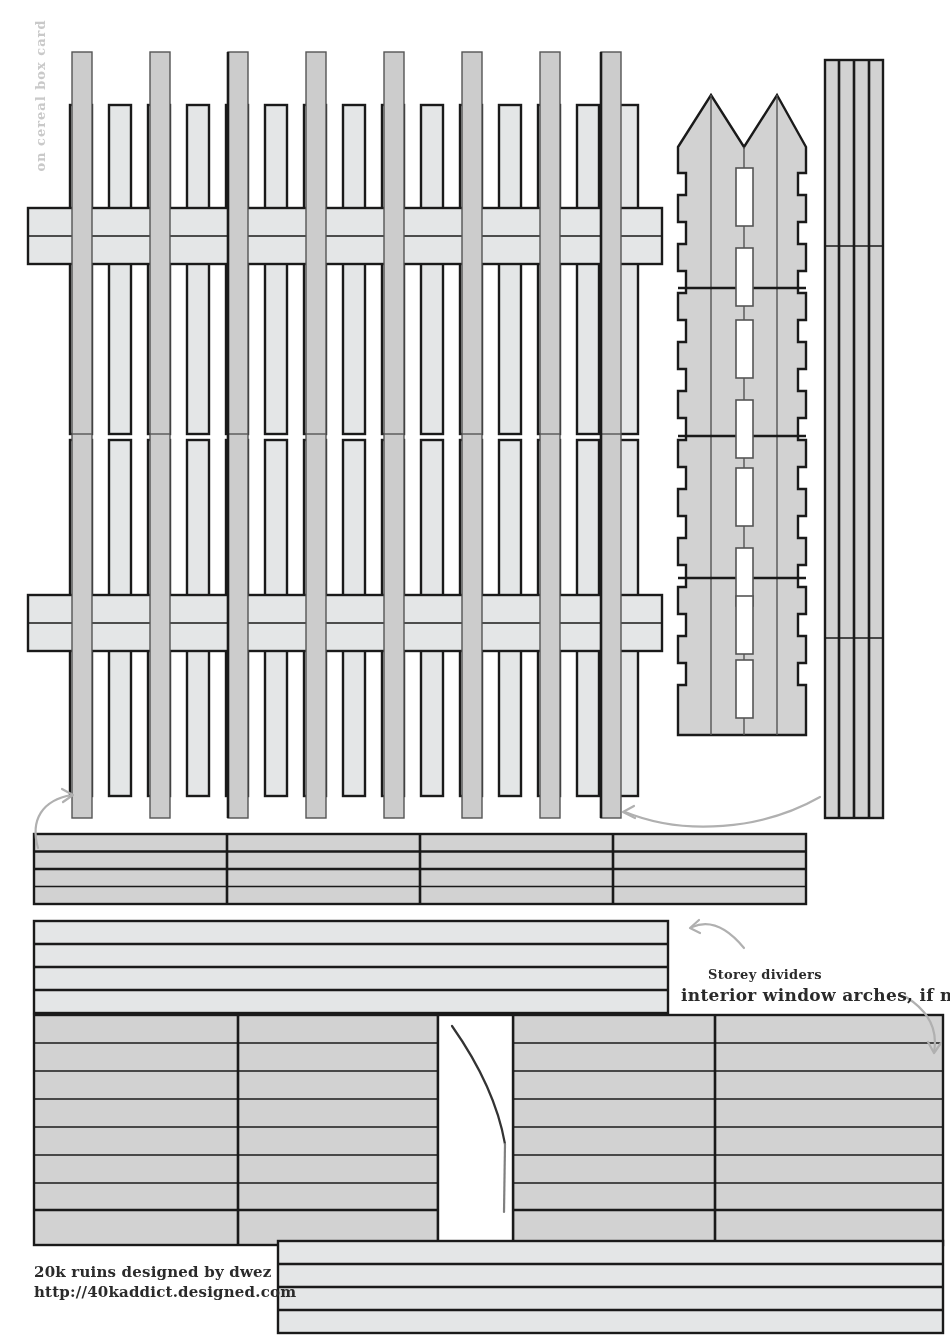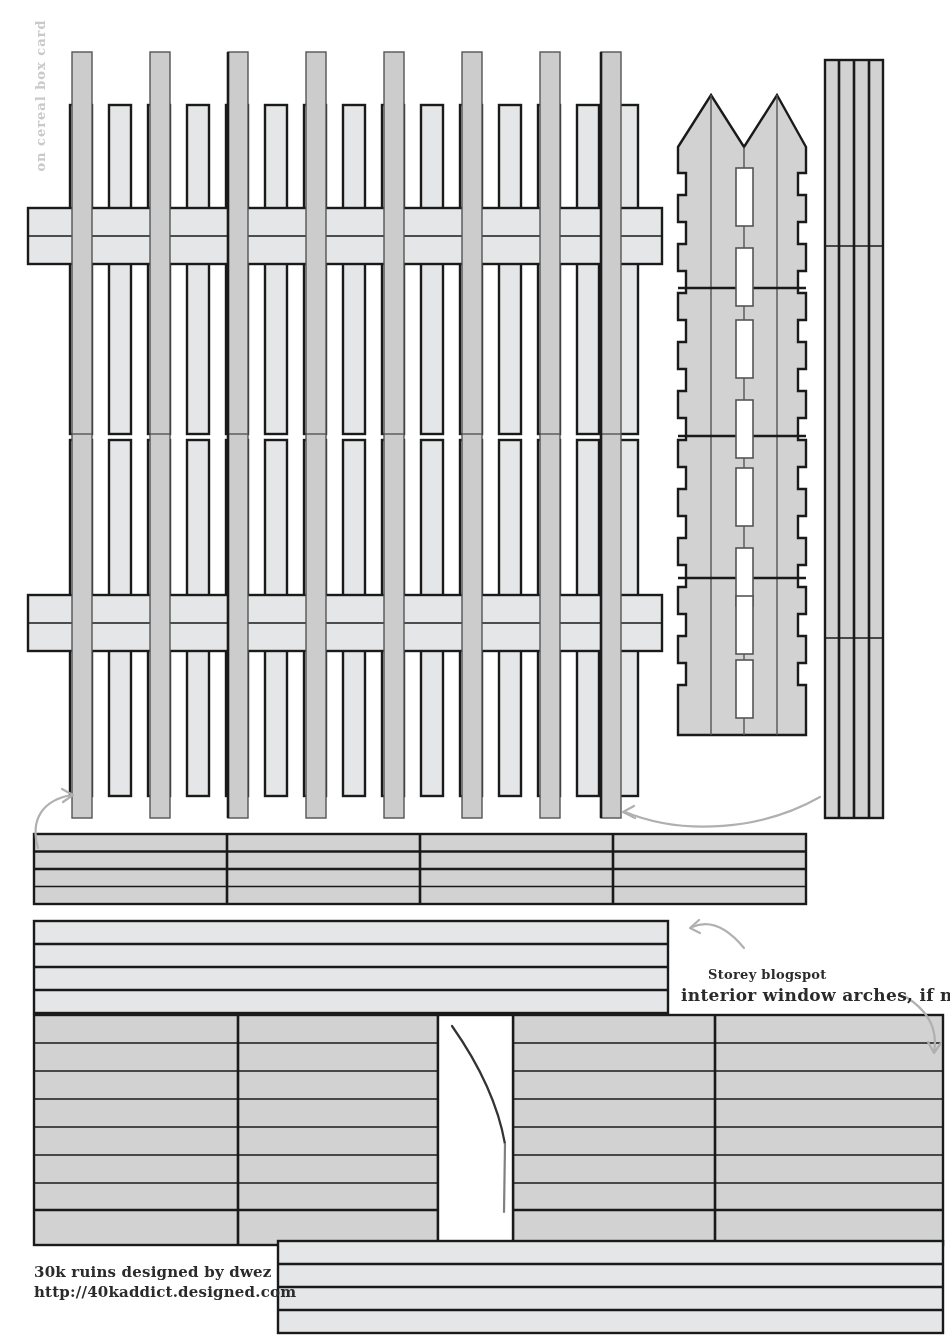--- a/index.html
+++ b/index.html
@@ -361,22 +361,22 @@
       </g>
       <g>
         <path class="arrow" d="M 906 997 C 930 1012 938 1030 934 1052"></path>
         <path class="arrowhead" d="M 928 1042 L 934 1053 L 941 1043"></path>
       </g>
     </g>
   </svg>
 
   <div id="watermark">on cereal box card</div>
 
-  <div class="label" id="label-storey">Storey blogspot</div>
+  <div class="label" id="label-storey">Storey dividers</div>
 
   <div class="label" id="label-arches">interior window arches, if needed</div>
 
   <div id="credit-block">
-    <div>30k ruins designed by dwez</div>
+    <div>20k ruins designed by dwez</div>
     <div>http://40kaddict.designed.com</div>
   </div>
 
 </div>
 
 </body></html>

